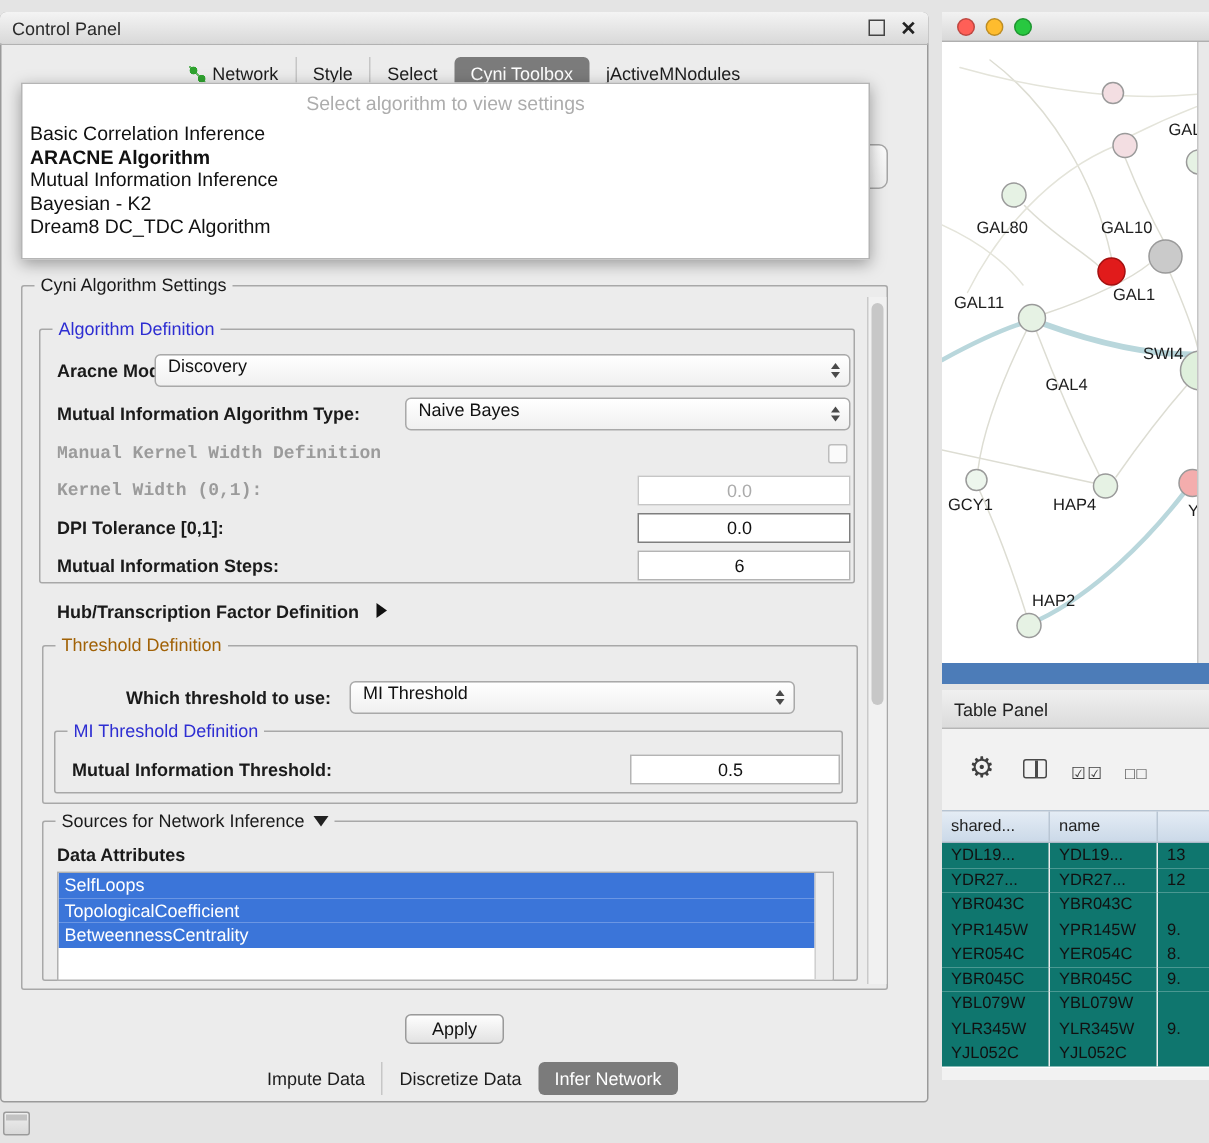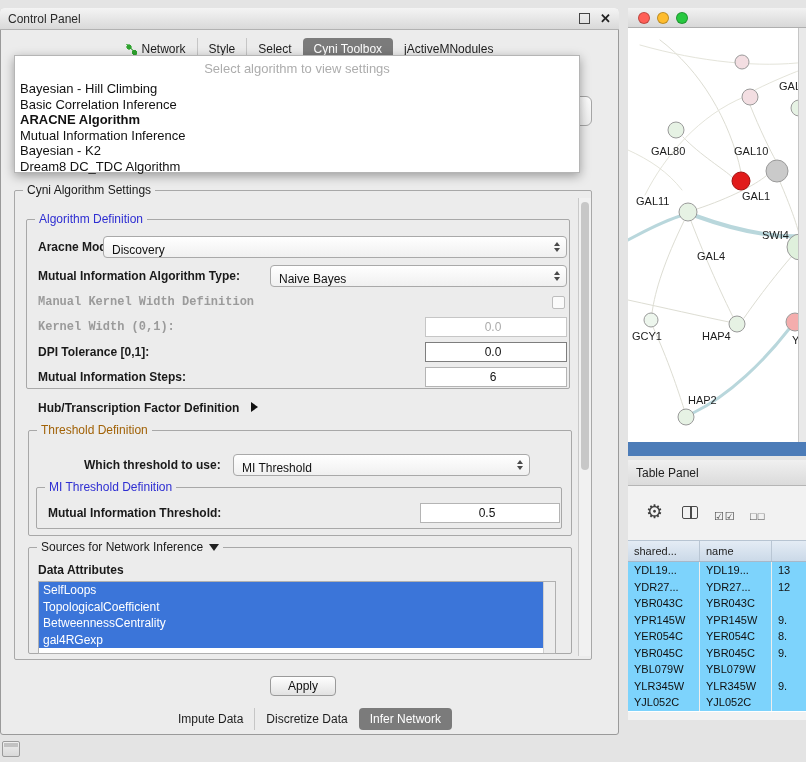--- a/index.html
+++ b/index.html
@@ -40,21 +40,21 @@
   .legend.blue{color:#2E2ED2;}
   .legend.green{color:#a16207;}
   .arrow-right{display:inline-block;width:0;height:0;border-left:7px solid #111;
       border-top:5px solid transparent;border-bottom:5px solid transparent;margin-left:8px;}
   .arrow-down{display:inline-block;width:0;height:0;border-top:7px solid #222;
       border-left:5px solid transparent;border-right:5px solid transparent;margin-left:6px;}
   
   .lbl{position:absolute;font-size:12px;font-weight:bold;color:#1A1A1A;white-space:nowrap;}
   .lbl.dis{color:#9B9B9B;font-family:Liberation Mono, monospace;}
   .combo{position:absolute;height:22px;box-sizing:border-box;border:1px solid #A9A9A9;border-radius:4px;
-      background:linear-gradient(#FFFFFF,#F0F0F0);display:flex;align-items:flex-end;padding-left:8px;}
+      background:linear-gradient(#FFFFFF,#F0F0F0);display:flex;align-items:flex-start;padding-left:8px;}
   .combo .val{font-size:12px;color:#111;}
   .spin{position:absolute;right:6px;top:50%;transform:translateY(-50%);display:flex;flex-direction:column;gap:2px;}
   .spin i{display:block;width:0;height:0;border-left:3.5px solid transparent;border-right:3.5px solid transparent;}
   .spin .up{border-bottom:4px solid #4A4A4A;}
   .spin .dn{border-top:4px solid #4A4A4A;}
   .field{position:absolute;height:20px;box-sizing:border-box;border:1px solid #B4B4B4;background:#FFF;
       font-size:12px;color:#111;display:flex;align-items:center;justify-content:center;padding-right:6px;}
   .field.dis{color:#ABABAB;border-color:#C6C6C6;}
   .field.strong{border-color:#7E7E7E;}
   .checkbox{position:absolute;width:13px;height:13px;box-sizing:border-box;border:1px solid #BDBDBD;background:#FAFAFA;border-radius:2px;}
@@ -86,21 +86,21 @@
   .tp-toolbar-icon{position:absolute;color:#3F3F3F;}
   .gear-glyph::before{content:"\2699";font-size:19px;}
   .checks-glyph::before{content:"\2611\2611";font-size:11px;letter-spacing:1px;}
   .boxes-glyph::before{content:"\25A1\25A1";font-size:11px;letter-spacing:1px;}
   .cols-glyph{width:16px;height:13px;border:1.5px solid #4A4A4A;border-radius:2px;position:relative;box-sizing:border-box;}
   .cols-glyph::after{content:"";position:absolute;left:50%;top:0;bottom:0;width:1.5px;background:#4A4A4A;}
   .tp-head{position:absolute;left:628px;top:540px;width:178px;height:22px;box-sizing:border-box;display:flex;
       background:linear-gradient(#E4ECF5,#CBD9E8);border-top:1px solid #B7C4D2;border-bottom:1px solid #A9B8C8;}
   .tp-head .th{font-size:11px;color:#222;line-height:20px;padding-left:6px;box-sizing:border-box;border-right:1px solid #B9C6D4;overflow:hidden;white-space:nowrap;}
   .tp-rows{position:absolute;left:628px;top:562px;width:178px;height:150px;background:#FFF;overflow:hidden;}
-  .trow{display:flex;height:16.5px;background:#7dd3fc;}
+  .trow{display:flex;height:16.5px;background:#0f766e;}
   .trow .td{font-size:11px;color:#111;line-height:16.5px;padding-left:6px;box-sizing:border-box;border-right:1px solid #EDEDED;overflow:hidden;white-space:nowrap;}
   .c0{width:72px;} .c1{width:72px;} .c2{width:34px;border-right:none !important;}
   .mini-icon{position:absolute;left:2px;top:741px;width:18px;height:16px;box-sizing:border-box;
       border:1px solid #9B9B9B;background:linear-gradient(#EFEFEF,#D9D9D9);border-radius:2px;}
   .mini-icon::before{content:"";position:absolute;left:1px;right:1px;top:1px;height:4px;background:#C2C2C2;}
 </style>
 </head>
 <body>
 
 <div class="page">
@@ -131,21 +131,20 @@
       <div class="tab">
         <span>jActiveMNodules</span>
       </div>
     </div>
 
   <div class="fragment"></div>
 
   <div class="dd">
     <div class="dd-ph">Select algorithm to view settings</div>
     <div id="dd-items">
-        <div class="dd-item">Bayesian - Hill Climbing</div>
         <div class="dd-item">Basic Correlation Inference</div>
         <div class="dd-item bold">ARACNE Algorithm</div>
         <div class="dd-item">Mutual Information Inference</div>
         <div class="dd-item">Bayesian - K2</div>
         <div class="dd-item">Dream8 DC_TDC Algorithm</div>
       </div>
   </div>
 
   <div class="grp" style="left:14px;top:190px;width:578px;height:470px;">
     <span class="legend">Cyni Algorithm Settings</span>
@@ -225,21 +224,20 @@
     <span class="legend">
       <span>Sources for Network Inference</span>
       <span class="arrow-down"></span>
     </span>
   </div>
   <span class="lbl" style="left:38px;top:563px;">Data Attributes</span>
   <div class="srclist" id="src-list" style="left:38px;top:581px;width:518px;height:73px;">
     <div class="src-item">SelfLoops</div>
       <div class="src-item">TopologicalCoefficient</div>
       <div class="src-item">BetweennessCentrality</div>
-      <div class="src-item">gal4RGexp</div>
       <div class="sb-mini"></div>
   </div>
 
   <div class="btn" style="left:270px;top:676px;width:66px;height:20px;">
     <span>Apply</span>
   </div>
 
   <div class="tabbar" id="cp-bottom-tabs" style="left:0;top:706px;width:619px;height:26px;">
       <div class="tab">
         <span>Impute Data</span>

